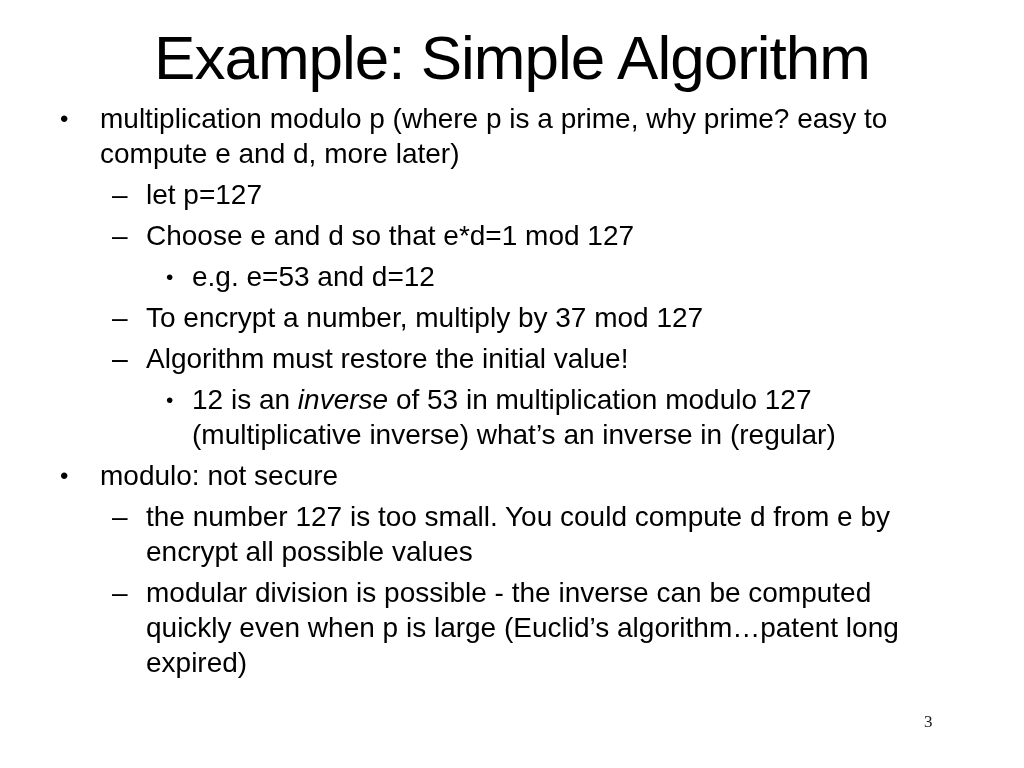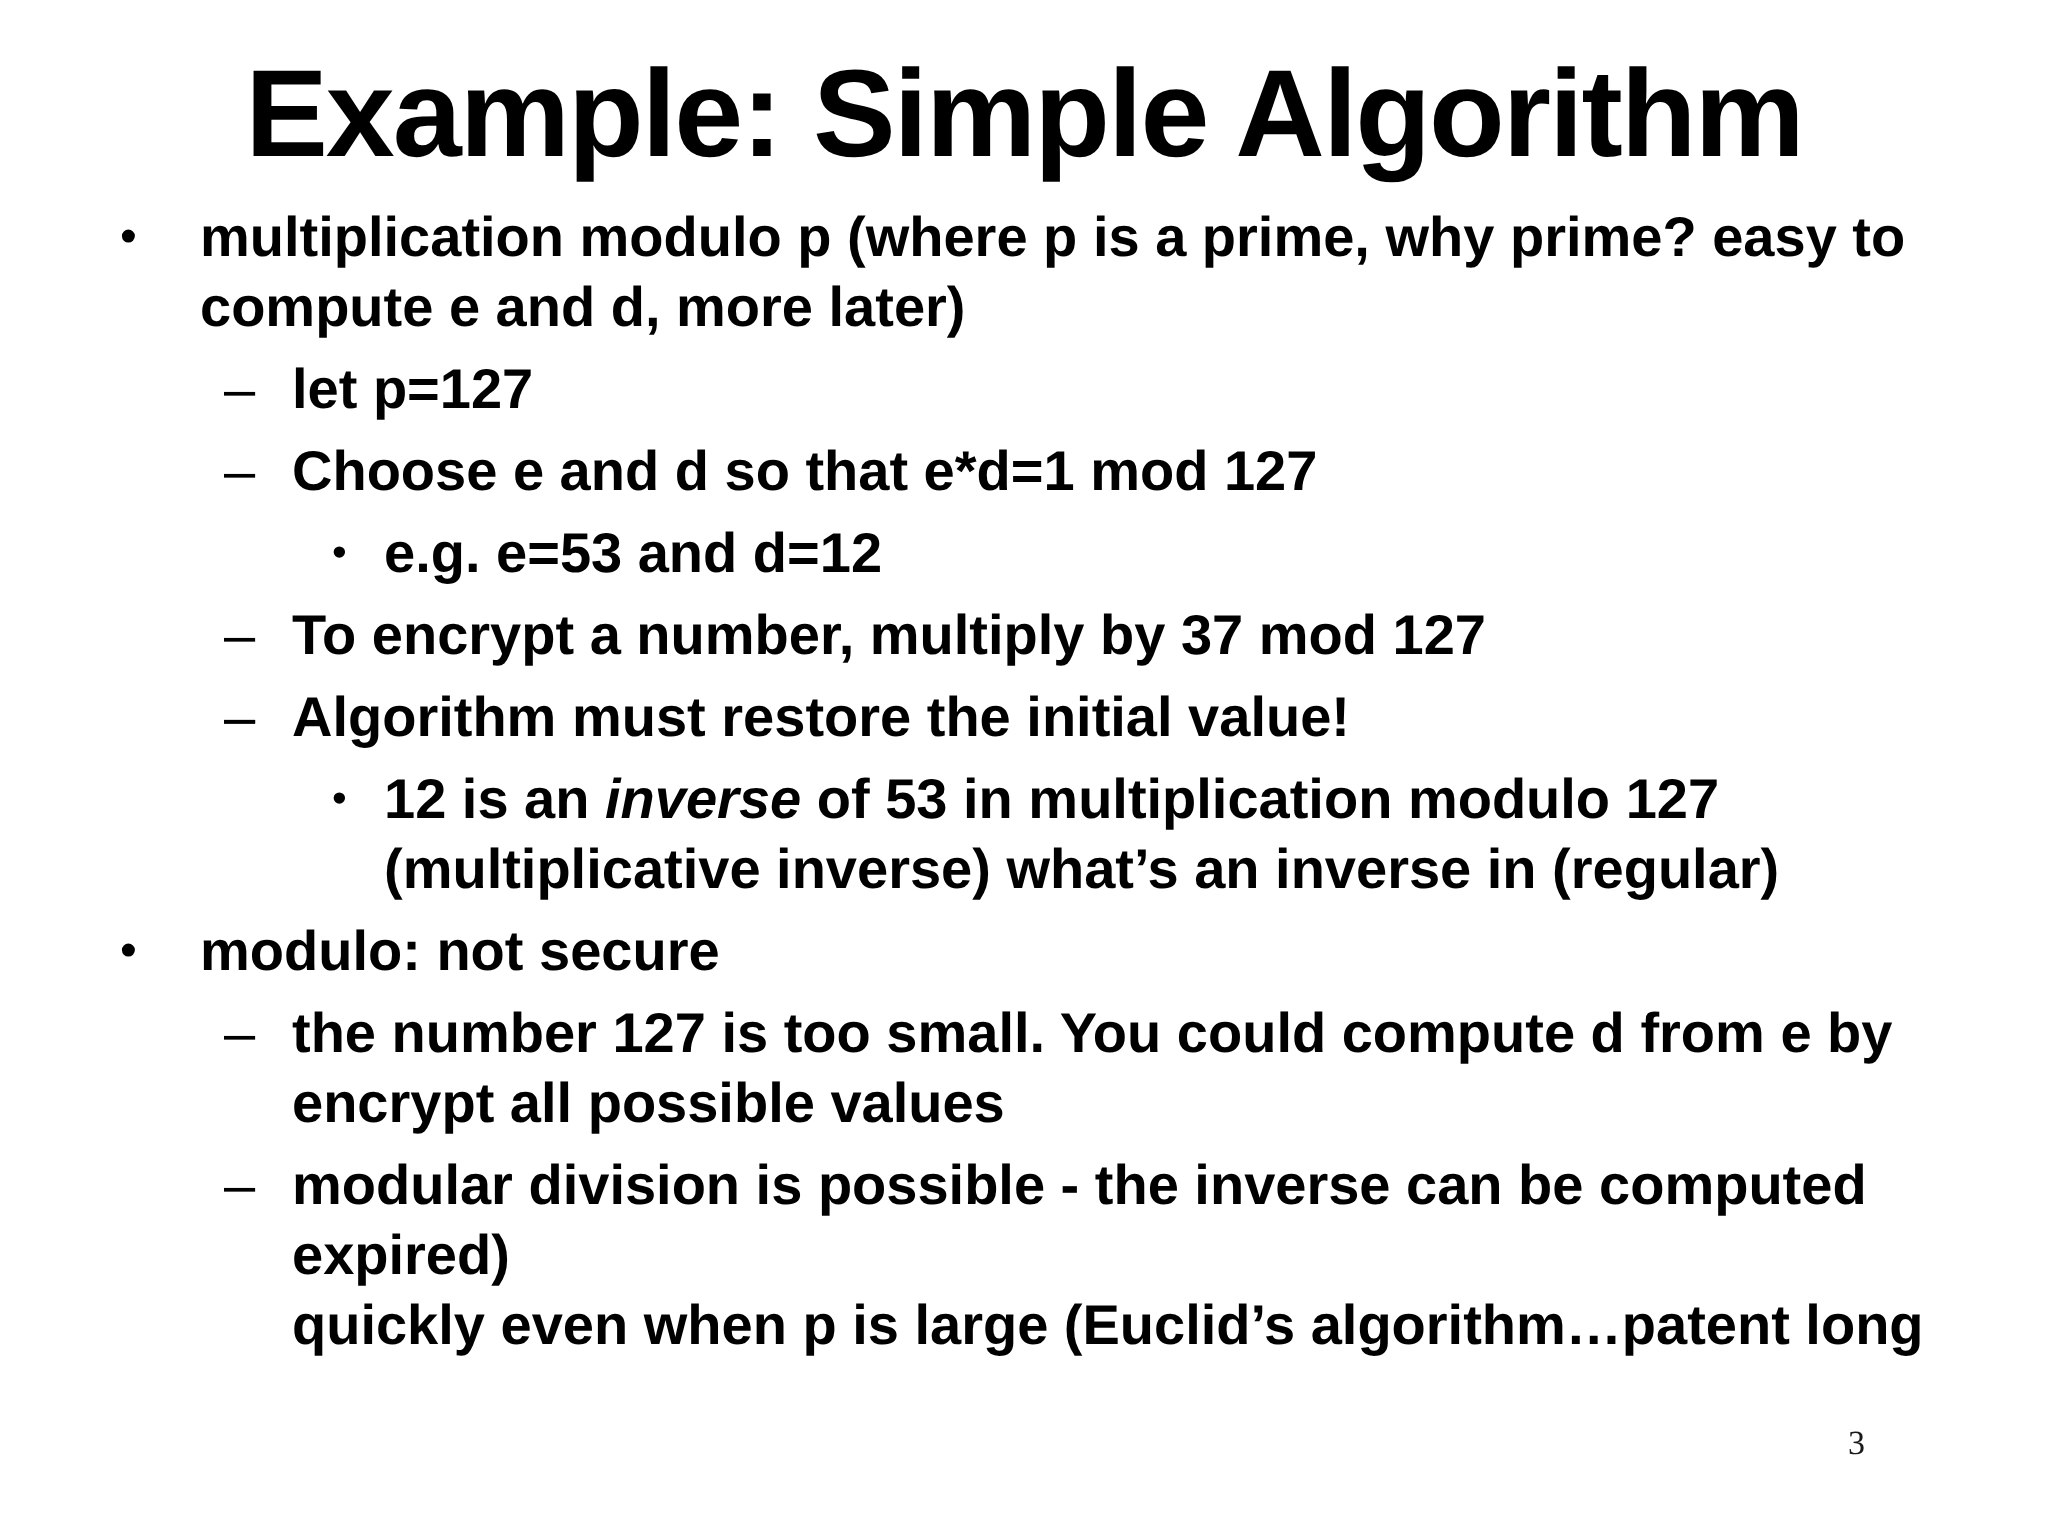--- a/index.html
+++ b/index.html
@@ -13,21 +13,21 @@
   .slide {
     position: relative;
     width: 1024px; height: 768px;
     background: #ffffff;
   }
   .slide-title {
     position: absolute;
     top: 22px; left: 0; right: 0;
     text-align: center;
     font-size: 62px;
-    font-weight: 700;
+    font-weight: 400;
     letter-spacing: -1px;
     white-space: nowrap;
   }
   .bullet-list {
     position: absolute;
     top: 101px; left: 0; right: 0;
   }
   .bullet-item {
     position: relative;
     font-size: 28px;
@@ -38,21 +38,21 @@
   .bullet-item.level2 { padding-left: 146px; }
   .bullet-item.level3 { padding-left: 192px; }
   .bullet-marker {
     position: absolute;
     top: 0;
     line-height: 35px;
   }
   .level1 > .bullet-marker { left: 60px;  font-size: 24px; }
   .level2 > .bullet-marker { left: 112px; font-size: 28px; }
   .level3 > .bullet-marker { left: 166px; font-size: 21px; }
-  .bullet-line { white-space: nowrap; font-weight: bold; }
+  .bullet-line { white-space: nowrap; }
   .it { font-style: italic; }
   .page-number {
     position: absolute;
     left: 924px; top: 712px;
     font-family: "Liberation Serif", serif;
     font-size: 17px;
     color: #1a1a1a;
   }
 </style>
 </head>
@@ -100,19 +100,19 @@
         <div class="bullet-line"><span>modulo: not secure</span></div>
       </div>
       <div class="bullet-item level2">
         <span class="bullet-marker">–</span>
         <div class="bullet-line"><span>the number 127 is too small. You could compute d from e by</span></div>
         <div class="bullet-line"><span>encrypt all possible values</span></div>
       </div>
       <div class="bullet-item level2">
         <span class="bullet-marker">–</span>
         <div class="bullet-line"><span>modular division is possible - the inverse can be computed</span></div>
+        <div class="bullet-line"><span>quickly even when p is large (Euclid’s algorithm…patent long</span></div>
         <div class="bullet-line"><span>expired)</span></div>
-        <div class="bullet-line"><span>quickly even when p is large (Euclid’s algorithm…patent long</span></div>
       </div>
     </div>
 
   <div class="page-number">3</div>
 </div>
 
 </body></html>

